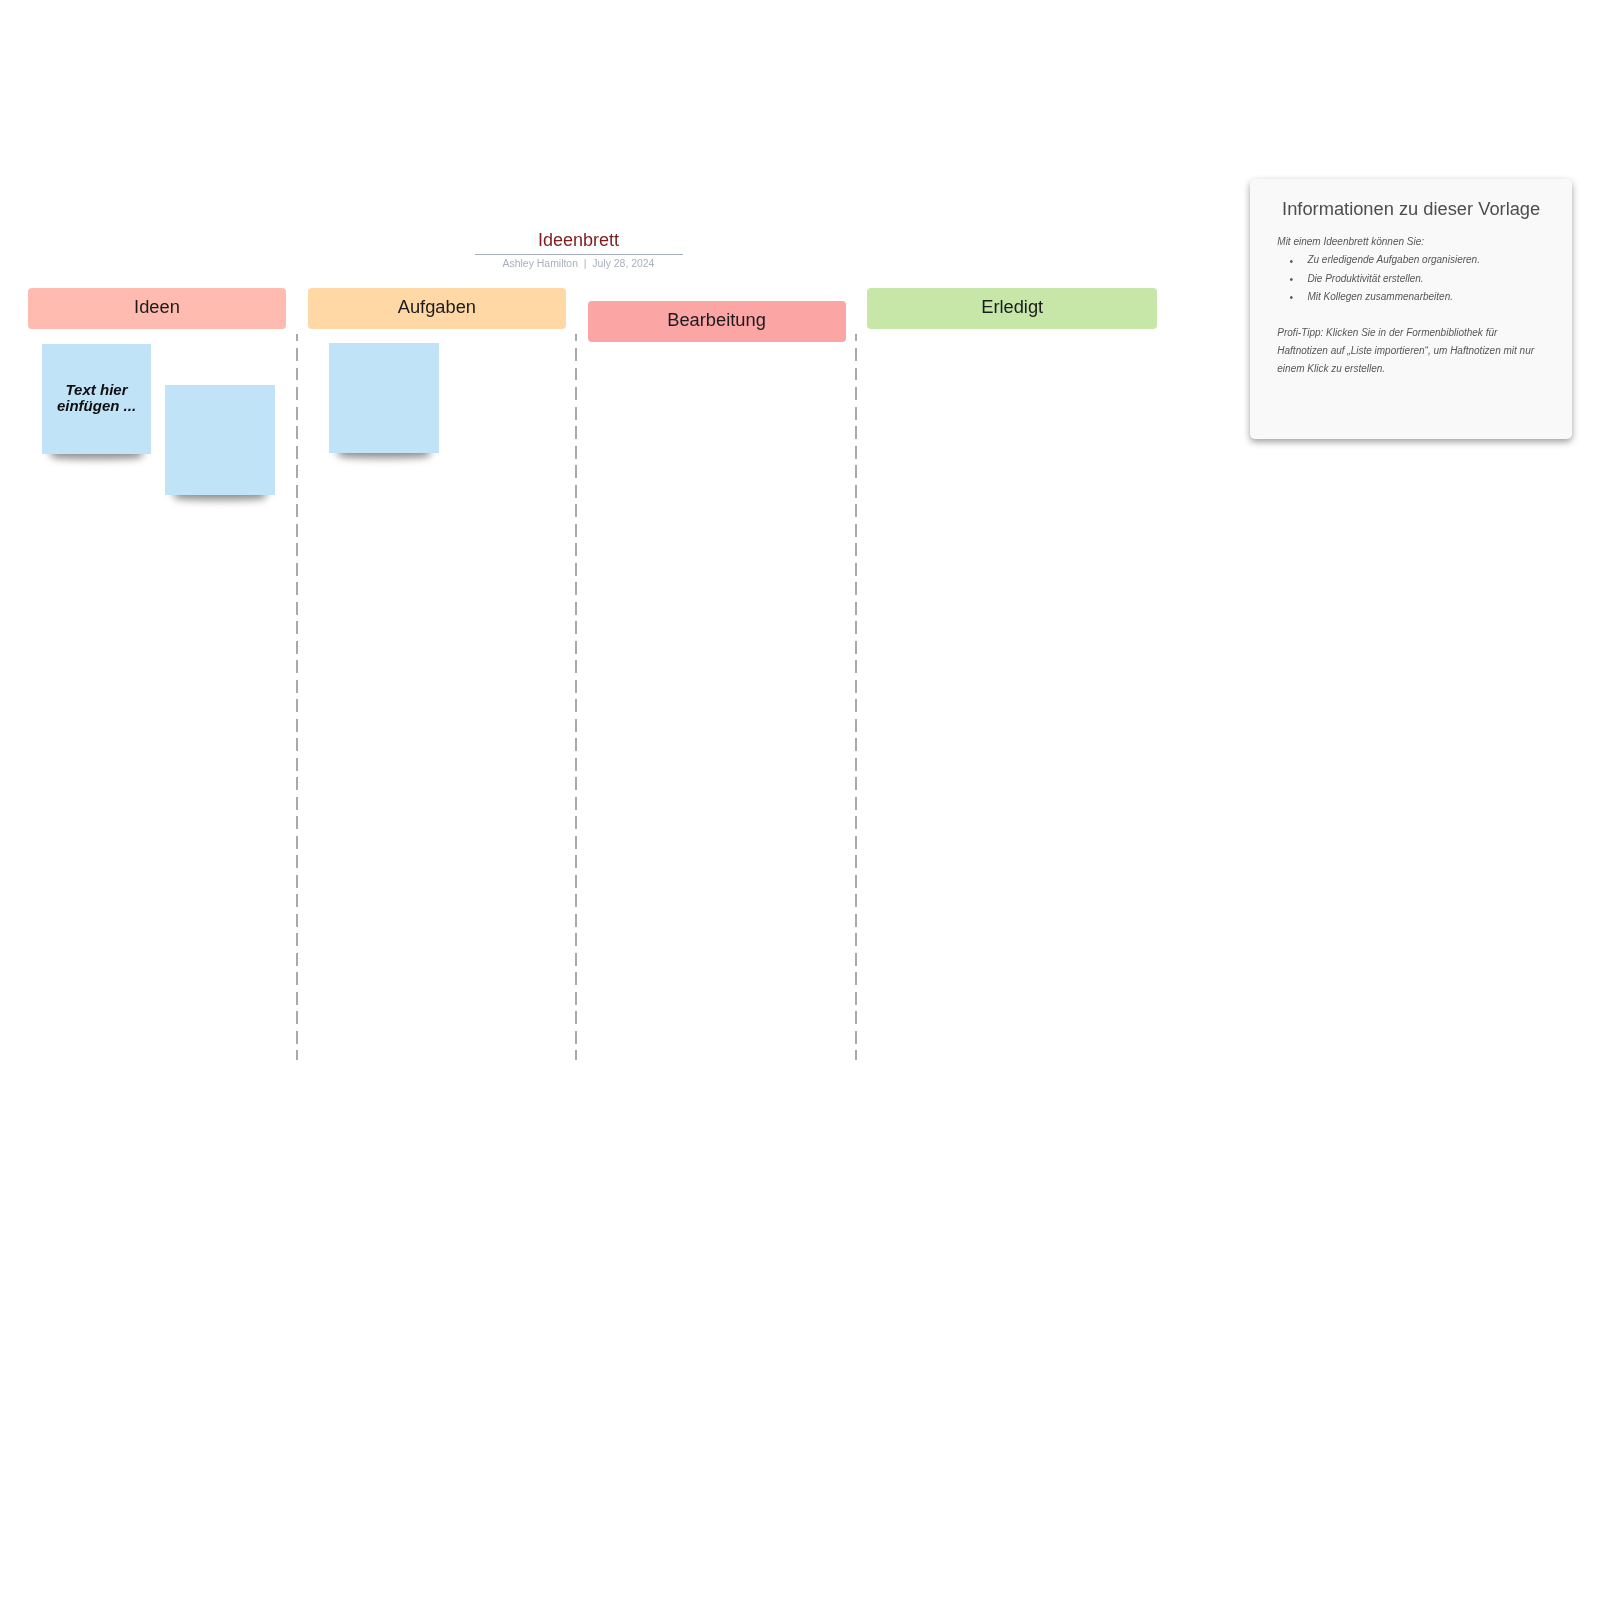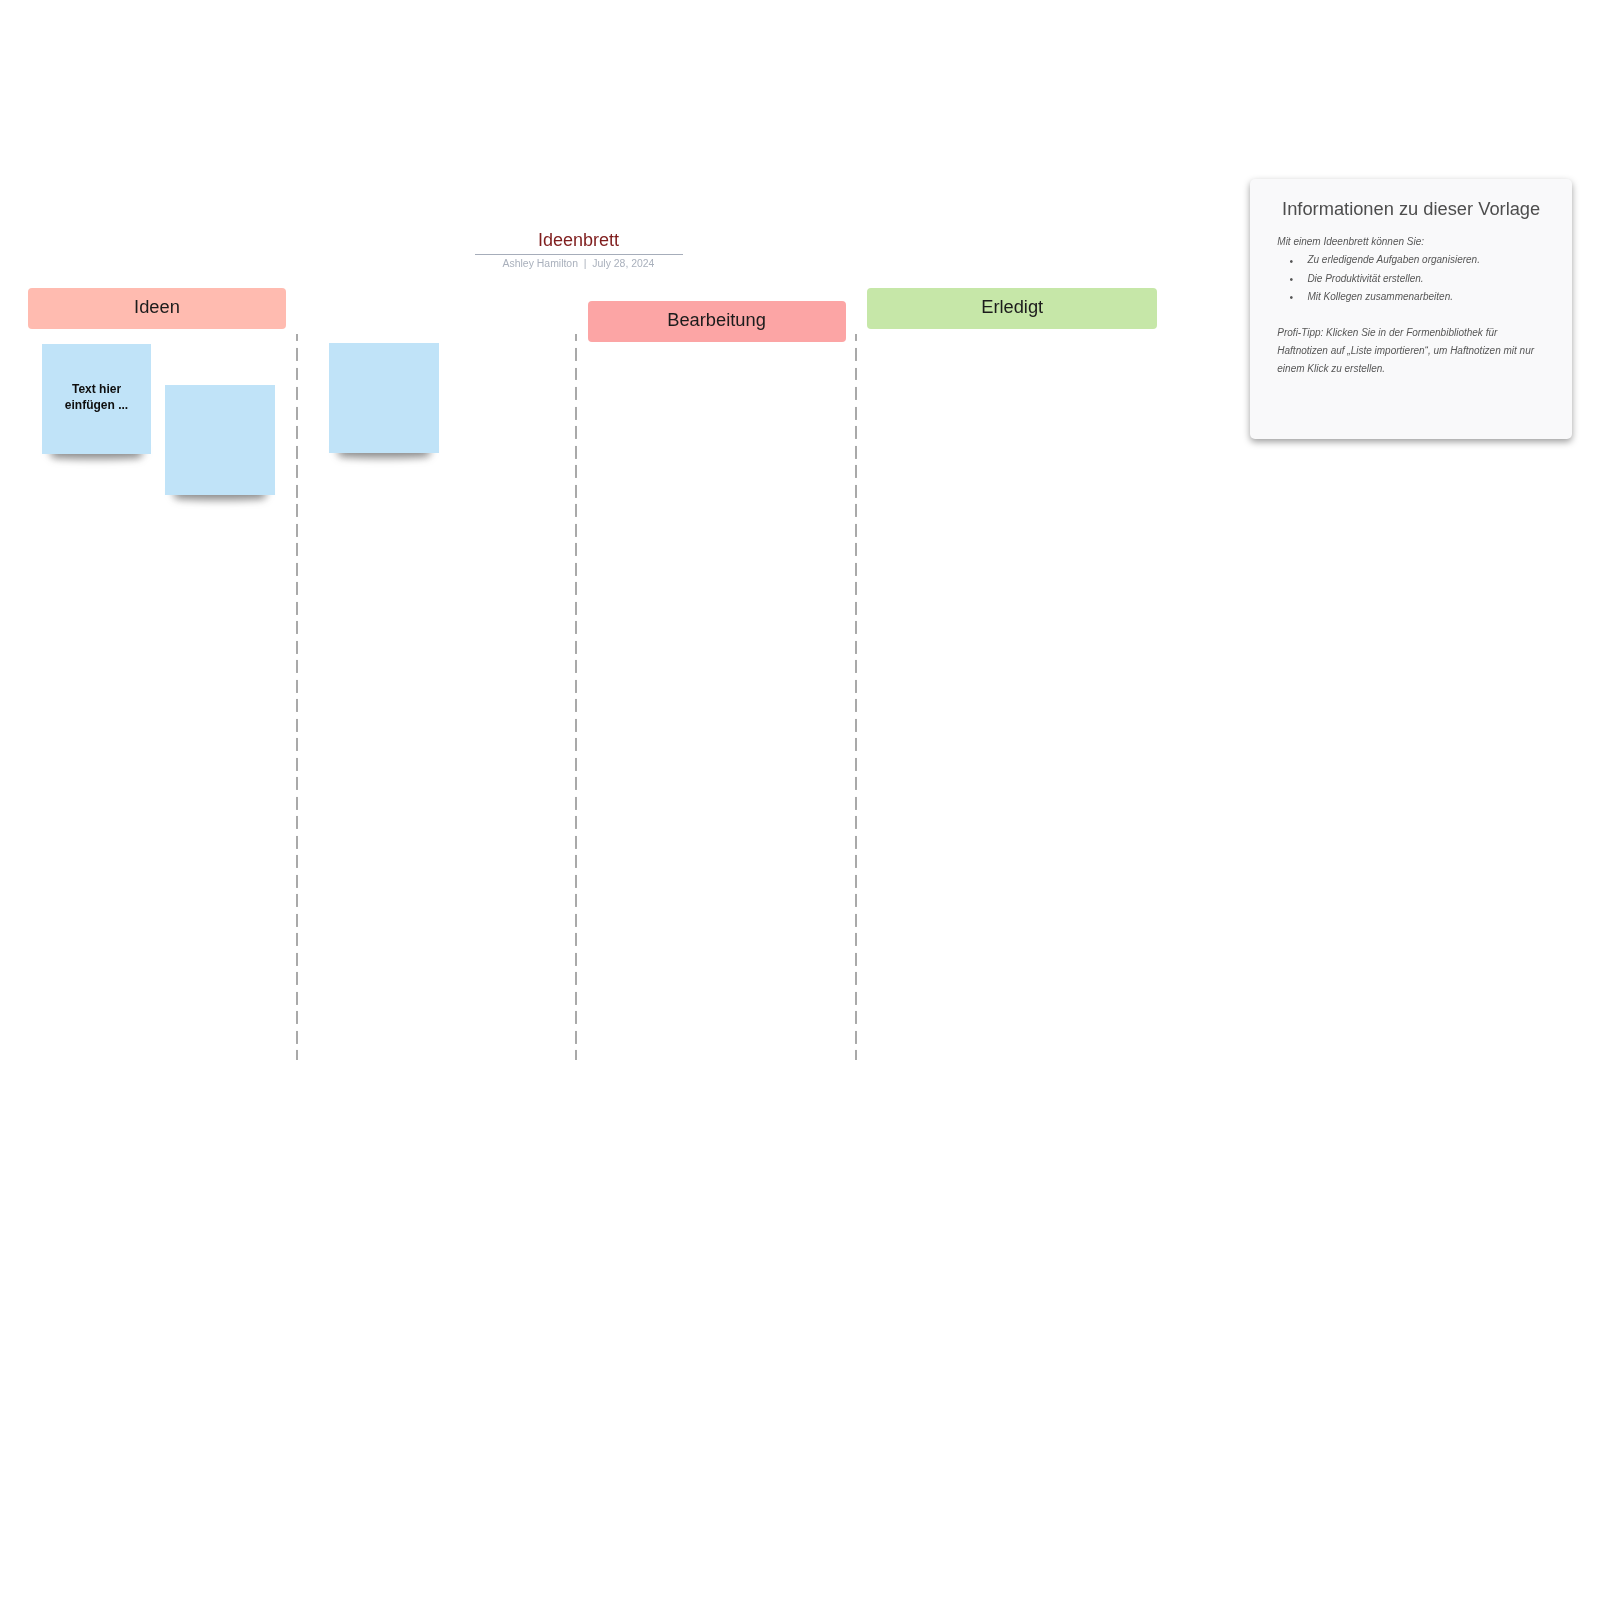--- a/index.html
+++ b/index.html
@@ -46,21 +46,21 @@
   }
   .note-1 { left:42px;   top:343.9px; width:109px;   height:110px; }
   .note-2 { left:165.1px; top:384.9px; width:109.9px; height:110px; }
   .note-3 { left:329.1px; top:343px;   width:109.9px; height:109.9px; }
   .note-shadow { position:absolute; border-radius:50%; background:rgba(0,0,0,0.18); filter:blur(4px); height:16px; }
   .nsh-1 { left:47.45px;  top:443.9px; width:98.1px; }
   .nsh-2 { left:170.6px;  top:484.9px; width:98.9px; }
   .nsh-3 { left:334.6px;  top:442.9px; width:98.9px; }
   .note-text {
     position:relative; top:-1.4px; width:86px;
-    font-size:12px; font-weight:bold; color:#0f0f0f; line-height:15.2px;text-align:center;
+    font-size:15px; font-weight:bold; font-style:italic; color:#0f0f0f; line-height:15.2px;text-align:center;
   }
 
   
   .info-panel {
     position:absolute; left:1250px; top:179.3px; width:322.3px; height:259.9px;
     background:#f9f9fa; border-radius:5px; box-shadow:0 3px 7px rgba(0,0,0,0.38);
   }
   .info-title {
     position:absolute; left:1250px; top:199.4px; width:322.3px; text-align:center;
     font-size:18.3px; font-weight:normal; color:#4d4d4d; line-height:20.45px;
@@ -80,20 +80,23 @@
 <div id="canvas">
 
   <div class="board-title-wrap">
     <div class="board-title">Ideenbrett</div>
   </div>
   <div class="board-rule"></div>
   <div class="board-sub"><span>Ashley Hamilton</span><span>  </span><span>|</span><span>  </span><span>July 28, 2024</span></div>
 
   <div class="col-head col-1" style="background-color: rgb(255, 187, 176);">
       <span>Ideen</span>
+    </div>
+  <div class="col-head col-2" style="background-color: rgb(255, 216, 165);">
+      <span>Aufgaben</span>
     </div>
   <div class="col-head col-3" style="background-color: #fca5a5; margin-top: 13px;">
       <span>Bearbeitung</span>
     </div>
   <div class="col-head col-4" style="background-color: rgb(198, 231, 168);">
       <span>Erledigt</span>
     </div>
 
   <div class="col-divider div-1"></div>
   <div class="col-divider div-2"></div>

